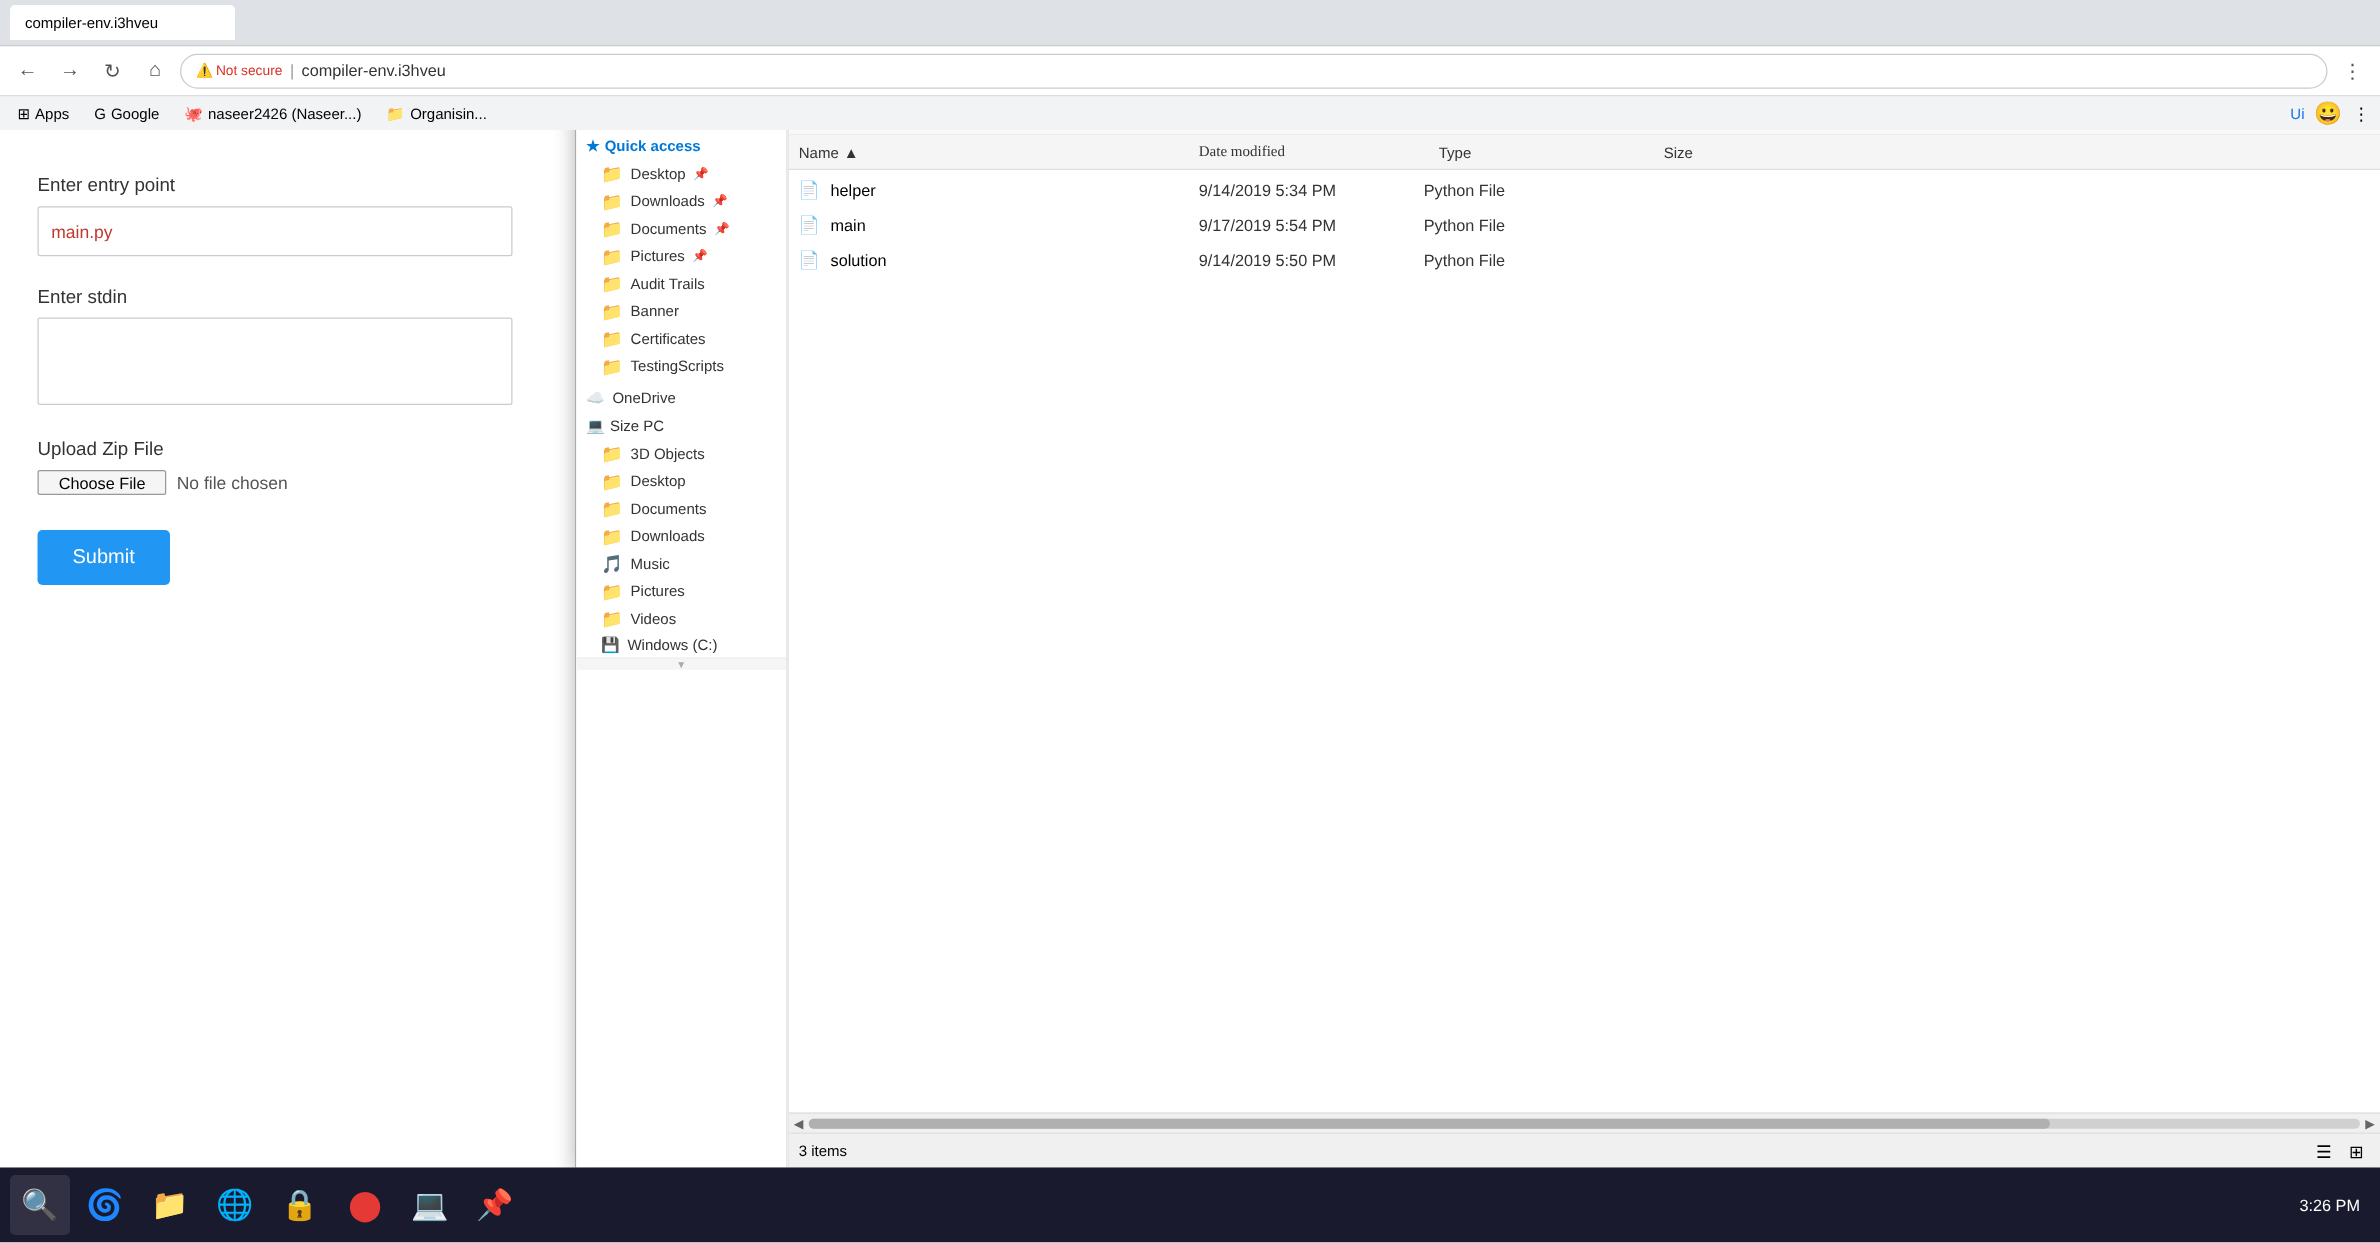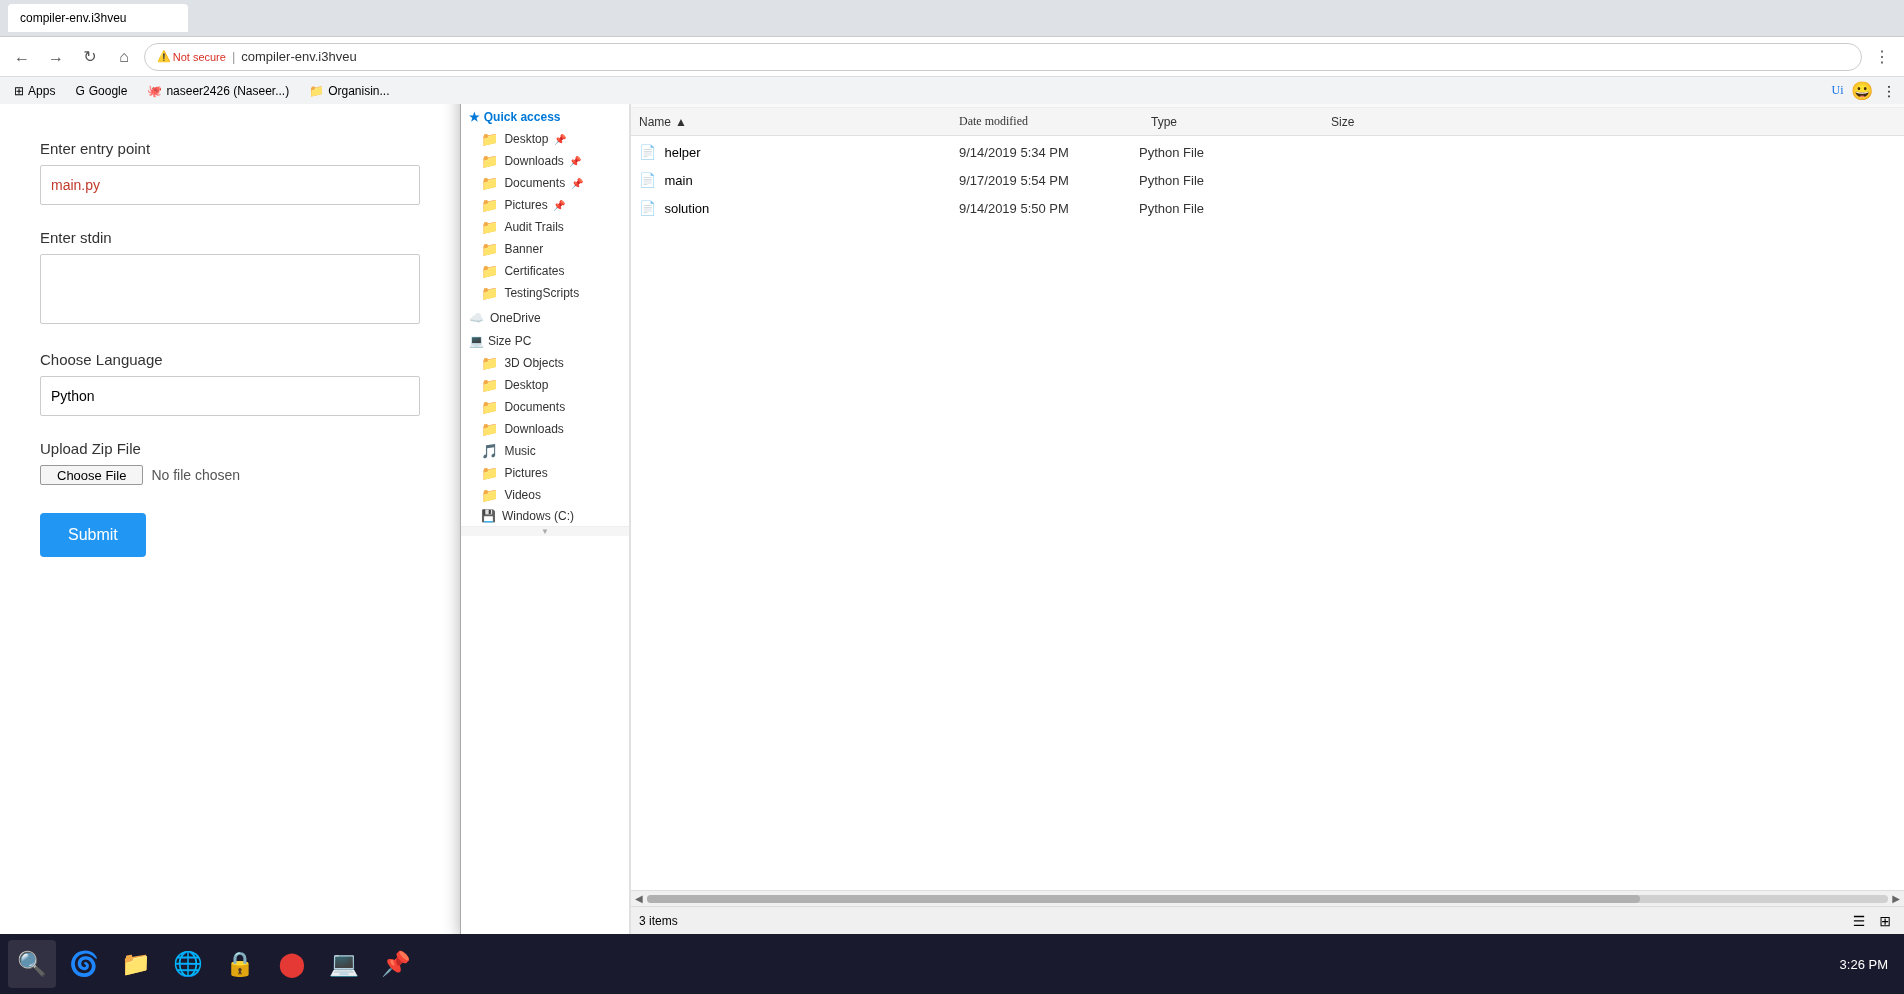--- a/index.html
+++ b/index.html
@@ -26,21 +26,21 @@
     }
     .security-badge { color: #d93025; font-size: 11px; display: flex; align-items: center; gap: 2px; }
     .address-text { color: #333; font-size: 13px; }
     .bookmarks-bar {
       height: 28px; background: #f1f3f4; border-top: 1px solid #ddd; display: flex; align-items: center; padding: 0 8px; gap: 8px;
     }
     .bookmark-item { display: flex; align-items: center; gap: 4px; font-size: 12px; cursor: pointer; padding: 2px 6px; border-radius: 3px; }
 
     
     .page-content {
-      position: absolute; top: 100px; left: 0; width: 460px; bottom: 60px; background: white; padding: 40px 40px; overflow-y: auto;
+      position: absolute; top: 100px; left: 0; width: 460px; bottom: 60px; background: white; padding: 40px 30px; overflow-y: auto;
     }
 
     .form-section { margin-bottom: 24px; }
     .form-label { font-size: 15px; font-weight: 400; color: #333; margin-bottom: 8px; display: block; }
     .form-input {
       width: 380px; height: 40px; border: 1px solid #ccc; padding: 0 10px; font-size: 14px; color: #c0392b; border-radius: 2px;
     }
     .form-textarea {
       width: 380px; height: 70px; border: 1px solid #ccc; padding: 8px 10px; font-size: 14px; resize: none; border-radius: 2px;
     }
@@ -182,47 +182,38 @@
     </div>
     <div class="bookmark-item">
       <span>🐙</span>
       <span>naseer2426 (Naseer...)</span>
     </div>
     <div class="bookmark-item">
       <span>📁</span>
       <span>Organisin...</span>
     </div>
     <div style="margin-left:auto; display:flex; align-items:center; gap:8px;">
-      <span style="color:#1a73e8; font-size:12px; cursor:pointer;font-family:Liberation Serif, serif;">Ui</span>
+      <span style="color:#1a73e8; font-size:12px; cursor:pointer;">Ui</span>
       <span style="font-size:18px; cursor:pointer;">😀</span>
       <span style="font-size:14px; cursor:pointer;">⋮</span>
     </div>
   </div>
 </div>
 
 <div class="page-content">
   <div class="form-section">
     <label class="form-label">Enter entry point</label>
     <input class="form-input" type="text" value="main.py" style="">
   </div>
 
   <div class="form-section">
     <label class="form-label">Enter stdin</label>
     <textarea class="form-textarea" style=""></textarea>
   </div>
 
-  <div class="form-section">
-    <label class="form-label">Choose Language</label>
-    <select class="form-select">
-      <option>Python</option>
-      <option>JavaScript</option>
-      <option>Java</option>
-      <option>C++</option>
-    </select>
-  </div>
 
   <div class="upload-section">
     <label class="form-label">Upload Zip File</label>
     <div class="file-input-wrapper">
       <button class="choose-file-btn">Choose File</button>
       <span class="no-file-text">No file chosen</span>
 
     </div>
   </div>
 

